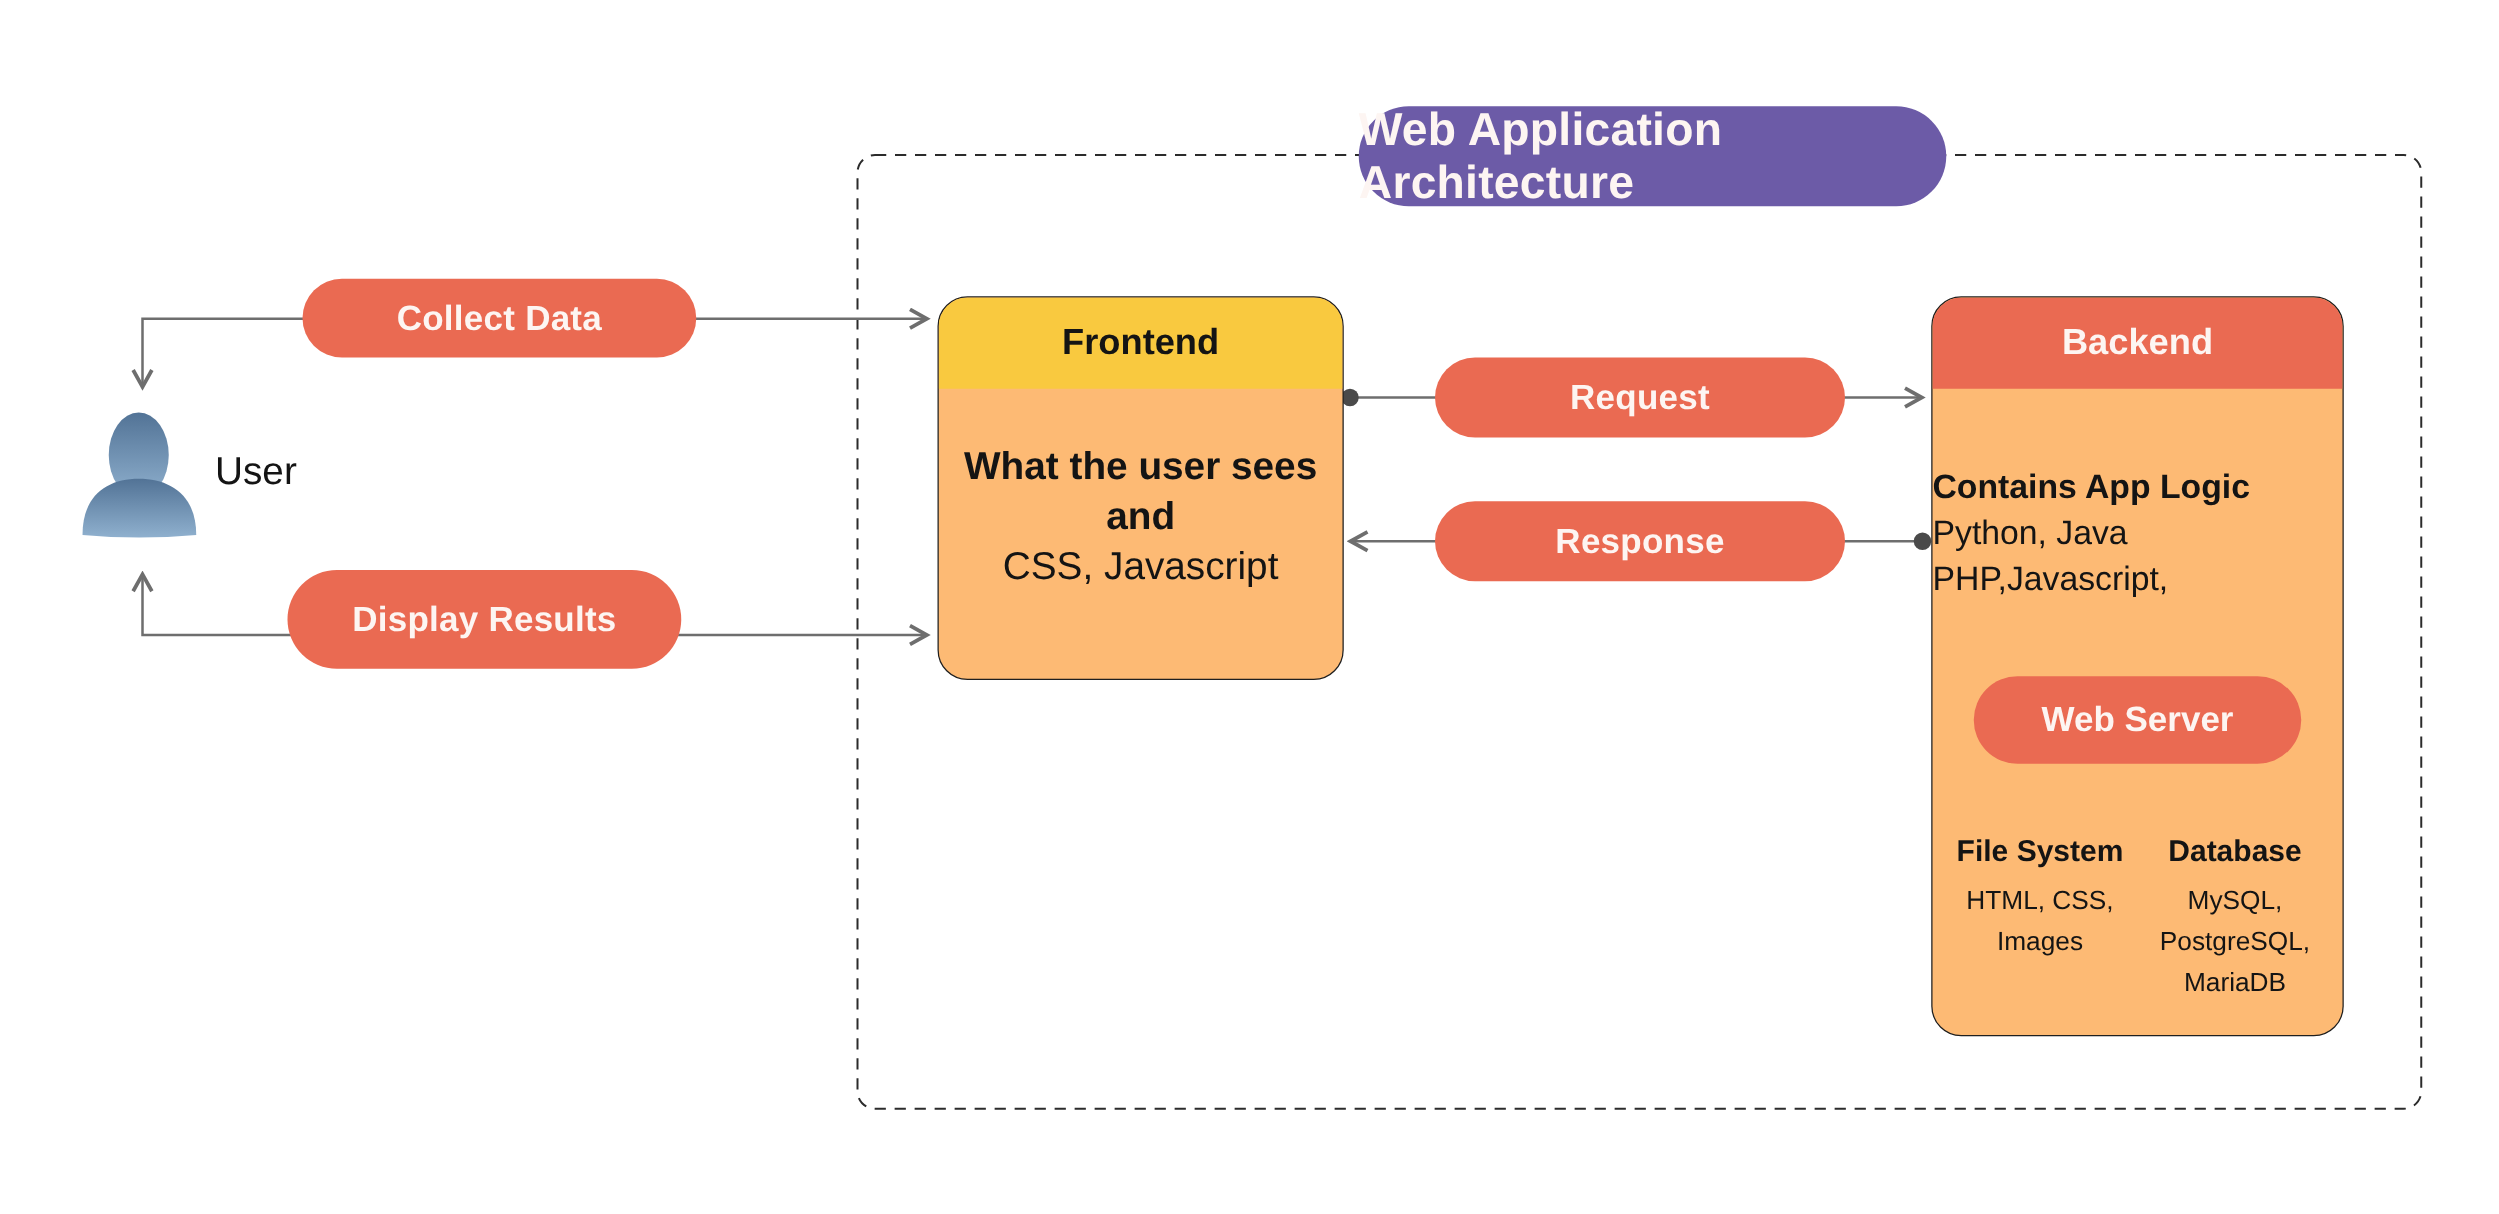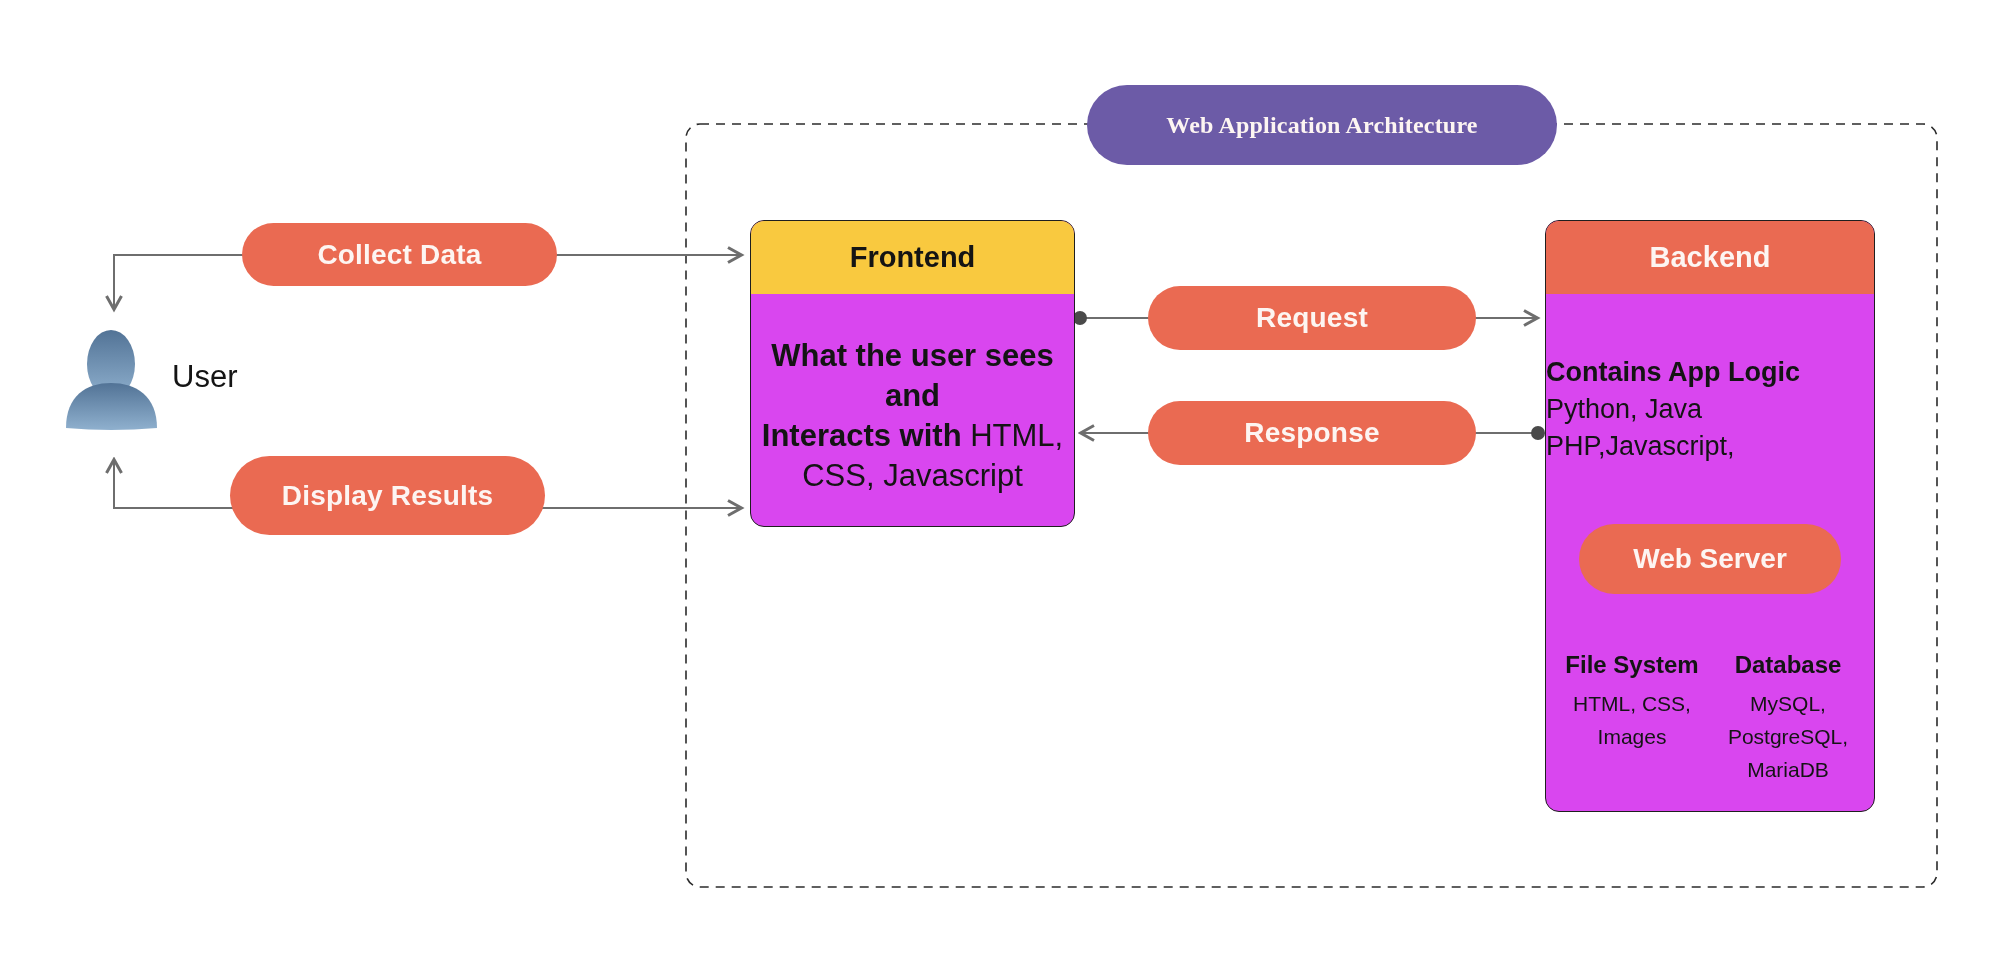--- a/index.html
+++ b/index.html
@@ -22,28 +22,29 @@
 
   .pill {
     position:absolute; z-index:3;
     display:flex; align-items:center; justify-content:center;
     background: var(--accent-salmon,#ea6a52);
     color: var(--pill-text,#fdf5f2);
     font-weight:bold; font-size:28px;
     border-radius:999px;
     letter-spacing:.2px;
   }
-  .pill.purple { background: var(--purple,#6c5ba7); font-size:24px;font-family:Liberation Serif, serif; }
+  .pill.purple { background: var(--purple,#6c5ba7); font-size:37px; }
 
   .node {
     position:absolute; z-index:2;
-    background:#d946ef;
+    background:#fdba74;
     border:1.5px solid var(--border-dark,#1f1f1f);
-    border-radius:14px;
+    border-radius:24px;
     overflow:hidden;
+    margin-top:17px;
   }
   .node-header {
     height:73px; display:flex; align-items:center; justify-content:center;
     font-weight:bold; font-size:29px;
   }
   .node-header.yellow { background: var(--yellow,#f9c93f); color: var(--text-dark,#1e1e1e); }
   .node-header.salmon { background: var(--accent-salmon,#ea6a52); color: var(--pill-text,#fdf5f2); }
 
   .frontend-body { padding-top:42px; text-align:center; font-size:31px; }
   .frontend-body .line { line-height:40px; }
@@ -126,21 +127,20 @@
   <div class="pill" style="left:1148px; top:401px; width:328px; height:64px;">
     <span>Response</span>
   </div>
 
   <div class="node" style="left:750px; top:220px; width:323px; height:305px;">
     <div class="node-header yellow">
       <span>Frontend</span>
     </div>
     <div class="frontend-body">
       <div class="line"><b>What the user sees and</b></div>
-      <div class="line"><b>Interacts with</b> <span>HTML,</span></div>
       <div class="line"><span>CSS, Javascript</span></div>
     </div>
   </div>
 
   <div class="node" style="left:1545px; top:220px; width:328px; height:590px;">
     <div class="node-header salmon">
       <span>Backend</span>
     </div>
     <div class="backend-body">
       <div class="line heading">Contains App Logic</div>

